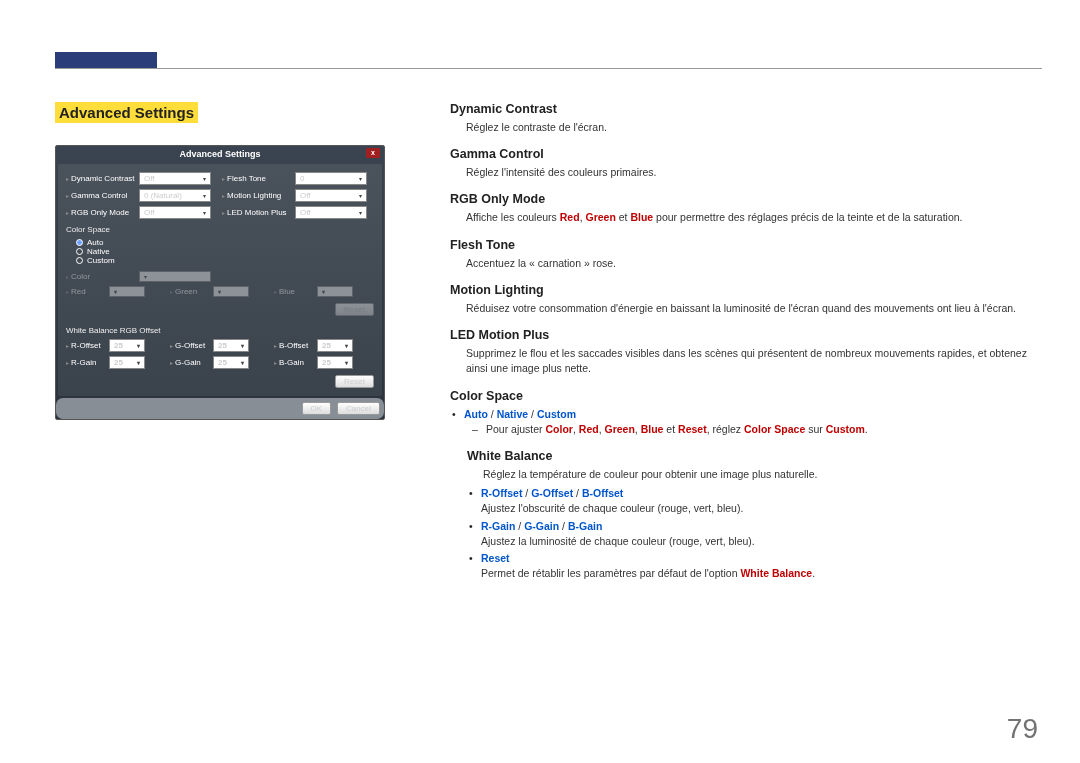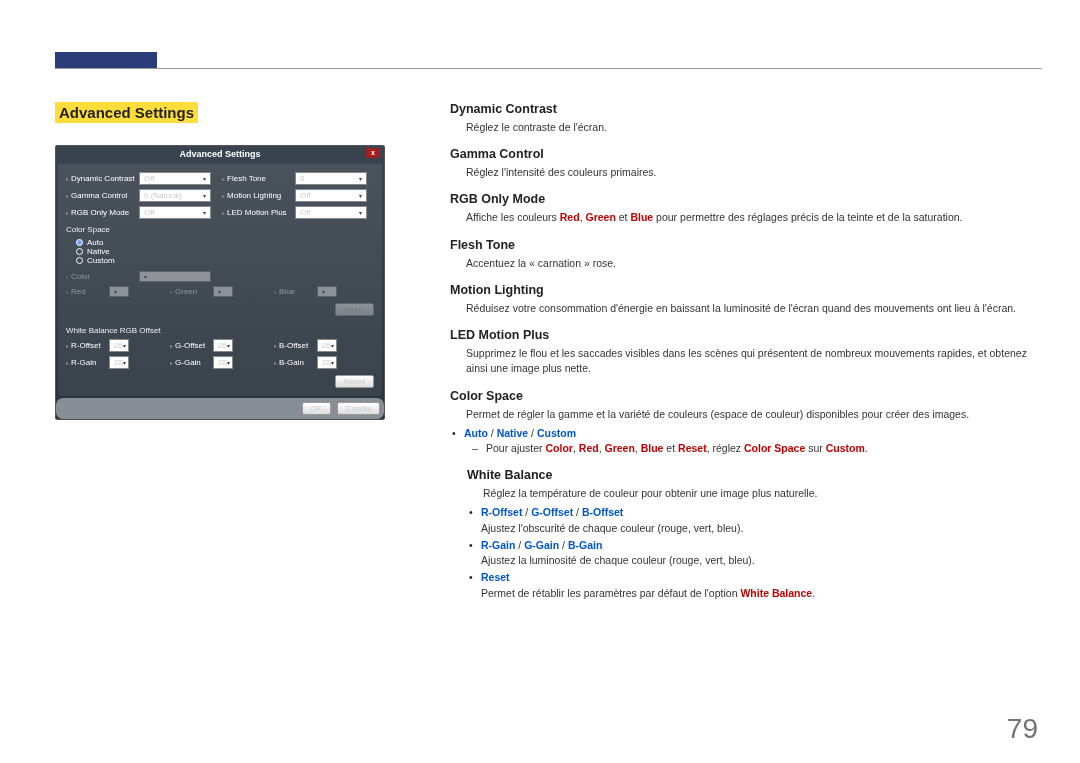--- a/index.html
+++ b/index.html
@@ -34,21 +34,21 @@
   .red { color: #c00000; font-weight: bold; }
   .blue { color: #0055cc; font-weight: bold; }
   ul.b { list-style: none; padding-left: 14px; }
   ul.b > li { position: relative; margin-bottom: 2px; font-size: 10.5px; line-height: 1.45; }
   ul.b > li::before { content: "•"; position: absolute; left: -12px; color: #222; }
   .sub { padding-left: 22px; position: relative; font-size: 10.5px; line-height: 1.45; }
   .sub::before { content: "‒"; position: absolute; left: 8px; }
   .wbrow3 { display: flex; gap: 4px; margin-bottom: 4px; }
   .wbrow3 .pcell { width: 33.3%; }
   .wbrow3 .plabel { width: 40px; }
-  .wbrow3 .psel { width: 20px; }
+  .wbrow3 .psel { width: 36px; font-weight: bold; }
 </style>
 </head>
 <body>
 
 <div class="top-bar"></div>
 <div class="top-line"></div>
 <div class="page-num">79</div>
 
 <div class="left-col">
   <div class="section-title">Advanced Settings</div>
@@ -187,21 +187,20 @@
   <div class="block">
     <div class="h">Motion Lighting</div>
     <div class="p">Réduisez votre consommation d'énergie en baissant la luminosité de l'écran quand des mouvements ont lieu à l'écran.</div>
   </div>
   <div class="block">
     <div class="h">LED Motion Plus</div>
     <div class="p">Supprimez le flou et les saccades visibles dans les scènes qui présentent de nombreux mouvements rapides, et obtenez ainsi une image plus nette.</div>
   </div>
   <div class="block">
     <div class="h">Color Space</div>
-    <div class="p" style="margin-bottom:4px;">Permet de régler la gamme et la variété de couleurs (espace de couleur) disponibles pour créer des images.</div>
     <ul class="b">
       <li><span class="blue">Auto</span><span> / </span><span class="blue">Native</span><span> / </span><span class="blue">Custom</span>
         <div class="sub"><span>Pour ajuster </span><span class="red">Color</span><span>, </span><span class="red">Red</span><span>, </span><span class="red">Green</span><span>, </span><span class="red">Blue</span><span> et </span><span class="red">Reset</span><span>, réglez </span><span class="red">Color Space</span><span> sur </span><span class="red">Custom</span><span>.</span></div>
       </li>
     </ul>
   </div>
   <div class="block" style="margin-top:12px;margin-left:17px;">
     <div class="h">White Balance</div>
     <div class="p" style="margin-bottom:4px;">Réglez la température de couleur pour obtenir une image plus naturelle.</div>
     <ul class="b">

